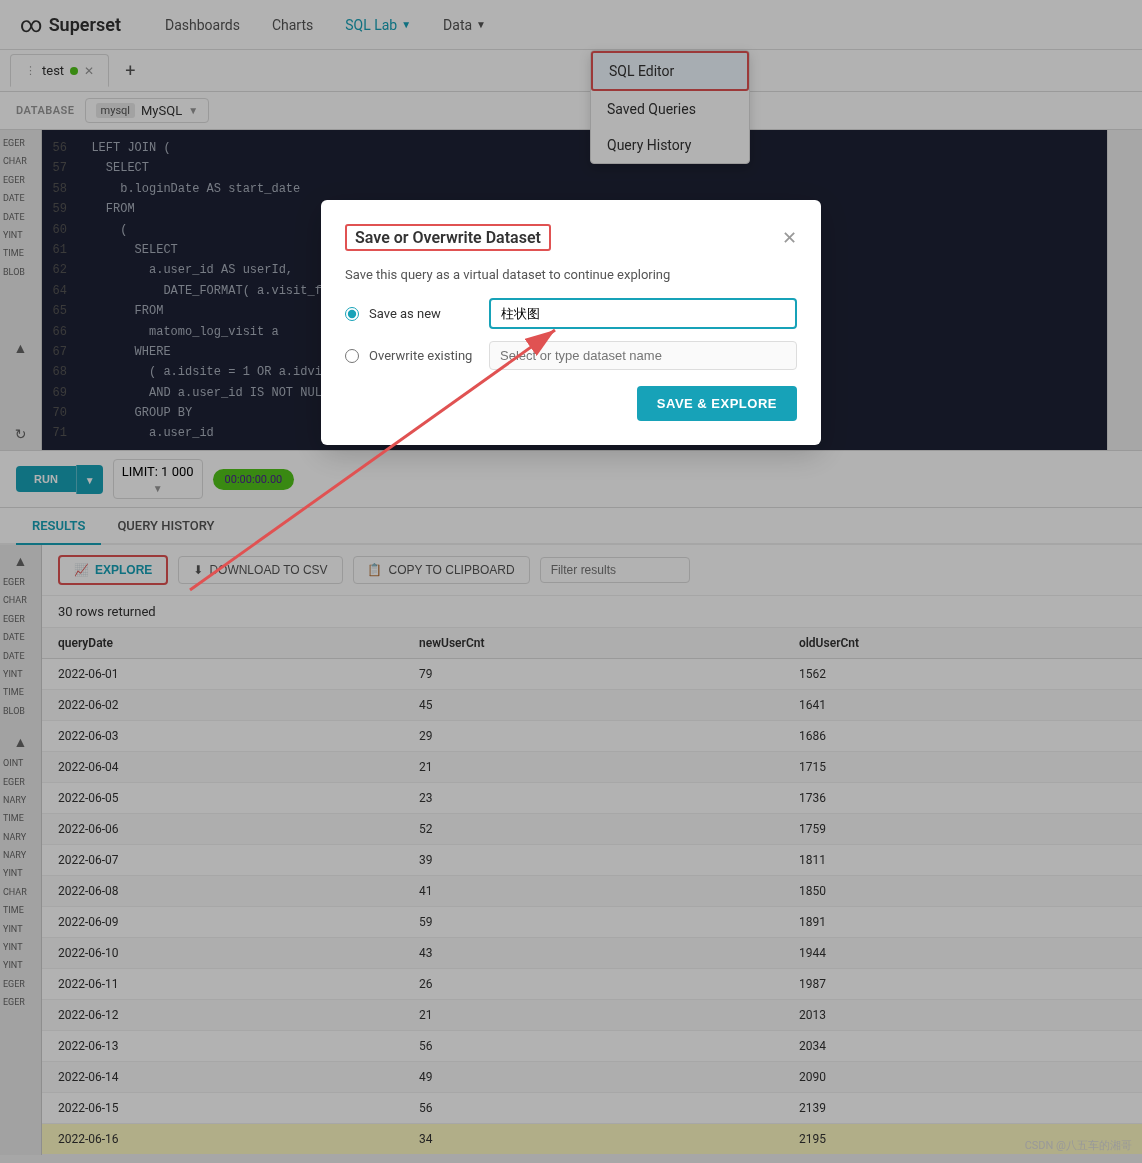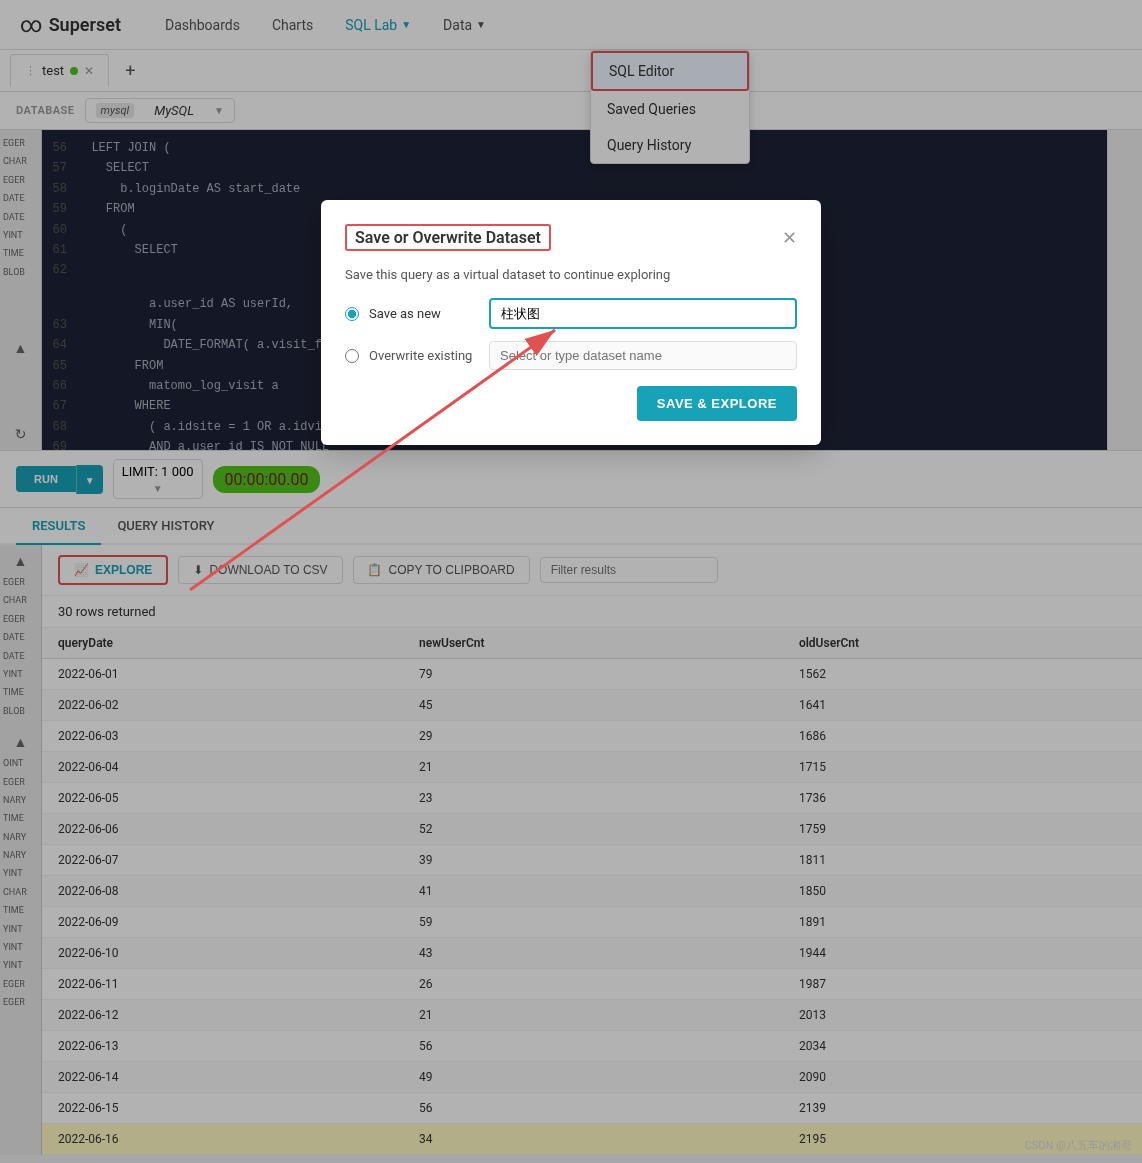--- a/index.html
+++ b/index.html
@@ -46,21 +46,21 @@
     <span style="width:8px;height:8px;border-radius:50%;background:#52c41a;display:inline-block;"></span>
     <span style="font-size:12px;color:#999;cursor:pointer;">✕</span>
   </div>
   <div style="padding:6px 12px;cursor:pointer;color:#555;font-size:18px;">
     <span>+</span>
   </div>
 </div>
 
 <div style="background:#fff;padding:6px 16px;border-bottom:1px solid #ddd;display:flex;align-items:center;gap:10px;">
   <span style="font-size:11px;color:#999;font-weight:600;letter-spacing:0.5px;">DATABASE</span>
-  <div style="display:flex;align-items:center;gap:20px;border:1px solid #ddd;border-radius:4px;padding:4px 10px;background:#fff;cursor:pointer;font-style:italic;">
+  <div style="display:flex;align-items:center;gap:6px;border:1px solid #ddd;border-radius:4px;padding:4px 10px;background:#fff;cursor:pointer;">
     <span style="background:#e8e8e8;border-radius:3px;padding:1px 5px;font-size:11px;color:#555;">mysql</span>
     <span style="font-size:13px;color:#333;">MySQL</span>
     <span style="font-size:10px;color:#999;">▼</span>
   </div>
 </div>
 
 <div style="display:flex;flex-direction:column;">
 
   <div style="display:flex;height:320px;">
 
@@ -104,25 +104,21 @@
         <div style="display:flex;">
             <span style="color:#555;width:35px;text-align:right;padding-right:10px;flex-shrink:0;user-select:none;">60</span>
             <span style="color:#abb2bf;white-space:pre;">      (</span>
           </div>
         <div style="display:flex;">
             <span style="color:#555;width:35px;text-align:right;padding-right:10px;flex-shrink:0;user-select:none;">61</span>
             <span style="color:#abb2bf;white-space:pre;">        SELECT</span>
           </div>
         <div style="display:flex;">
             <span style="color:#555;width:35px;text-align:right;padding-right:10px;flex-shrink:0;user-select:none;">62</span>
-            <span style="color:#abb2bf;white-space:pre;margin-top:34px;">          a.user_id AS userId,</span>
-          </div>
-        <div style="display:flex;">
-            <span style="color:#555;width:35px;text-align:right;padding-right:10px;flex-shrink:0;user-select:none;">63</span>
-            <span style="color:#abb2bf;white-space:pre;">          MIN(</span>
+            <span style="color:#abb2bf;white-space:pre;">          a.user_id AS userId,</span>
           </div>
         <div style="display:flex;">
             <span style="color:#555;width:35px;text-align:right;padding-right:10px;flex-shrink:0;user-select:none;">64</span>
             <span style="color:#abb2bf;white-space:pre;">            DATE_FORMAT( a.visit_first_action_time, <span style="color:#98c379;">'%Y-%m-%d'</span> )) AS l</span>
           </div>
         <div style="display:flex;">
             <span style="color:#555;width:35px;text-align:right;padding-right:10px;flex-shrink:0;user-select:none;">65</span>
             <span style="color:#abb2bf;white-space:pre;">        FROM</span>
           </div>
         <div style="display:flex;">
@@ -160,21 +156,21 @@
     <div style="display:flex;align-items:center;">
       <button style="background:#17a2b8;color:#fff;padding:7px 18px;border:none;border-radius:4px 0 0 4px;cursor:pointer;font-size:11px;font-weight:700;">RUN</button>
       <button style="background:#17a2b8;color:#fff;padding:7px 8px;border:none;border-left:1px solid rgba(255,255,255,0.3);border-radius:0 4px 4px 0;cursor:pointer;">
         <span style="font-size:10px;">▼</span>
       </button>
     </div>
     <div style="display:flex;align-items:center;gap:4px;border:1px solid #ddd;border-radius:4px;padding:4px 8px;font-size:13px;cursor:pointer;flex-direction:column;">
       <span>LIMIT: 1 000</span>
       <span style="font-size:10px;color:#999;">▼</span>
     </div>
-    <div style="background:#52c41a;color:#7f1d1d;border-radius:12px;padding:4px 12px;font-size:16px;">00:00:00.00</div>
+    <div style="background:#52c41a;color:#4c1d95;border-radius:12px;padding:4px 12px;font-size:11px;">00:00:00.00</div>
   </div>
 
   <div style="display:flex;align-items:center;padding:0 16px;border-bottom:2px solid #eee;background:#fff;">
     <div style="padding:10px 16px;cursor:pointer;color:#17a2b8;font-size:13px;font-weight:600;border-bottom:2px solid #17a2b8;margin-bottom:-2px;">
       <span>RESULTS</span>
     </div>
     <div style="padding:10px 16px;cursor:pointer;color:#555;font-size:13px;font-weight:500;border-bottom:2px solid transparent;margin-bottom:-2px;">
       <span>QUERY HISTORY</span>
     </div>
   </div>
@@ -221,21 +217,21 @@
           <span>EXPLORE</span>
         </button>
         <button style="display:flex;align-items:center;gap:6px;padding:6px 14px;border:1px solid #ddd;border-radius:4px;background:#fff;cursor:pointer;font-size:12px;color:#555;font-weight:500;">
           <span>⬇</span>
           <span>DOWNLOAD TO CSV</span>
         </button>
         <button style="display:flex;align-items:center;gap:6px;padding:6px 14px;border:1px solid #ddd;border-radius:4px;background:#fff;cursor:pointer;font-size:12px;color:#555;font-weight:500;">
           <span>📋</span>
           <span>COPY TO CLIPBOARD</span>
         </button>
-        <input style="border: 1px solid rgb(221, 221, 221); border-radius: 4px; padding: 5px 10px; font-size: 12px; color: rgb(153, 153, 153); width: 178px;" placeholder="Filter results">
+        <input style="border: 1px solid rgb(221, 221, 221); border-radius: 4px; padding: 5px 10px; font-size: 12px; color: rgb(153, 153, 153); width: 150px;" placeholder="Filter results">
       </div>
 
       <div style="padding:8px 16px;font-size:13px;color:#333;border-bottom:1px solid #eee;">30 rows returned</div>
 
       <table style="width:100%;border-collapse:collapse;">
         <thead>
           <tr>
             <th style="text-align:left;padding:8px 16px;background:#f9f9f9;border-bottom:1px solid #ddd;font-size:12px;color:#333;font-weight:600;">queryDate</th>
             <th style="text-align:left;padding:8px 16px;background:#f9f9f9;border-bottom:1px solid #ddd;font-size:12px;color:#333;font-weight:600;">newUserCnt</th>
             <th style="text-align:left;padding:8px 16px;background:#f9f9f9;border-bottom:1px solid #ddd;font-size:12px;color:#333;font-weight:600;">oldUserCnt</th>

